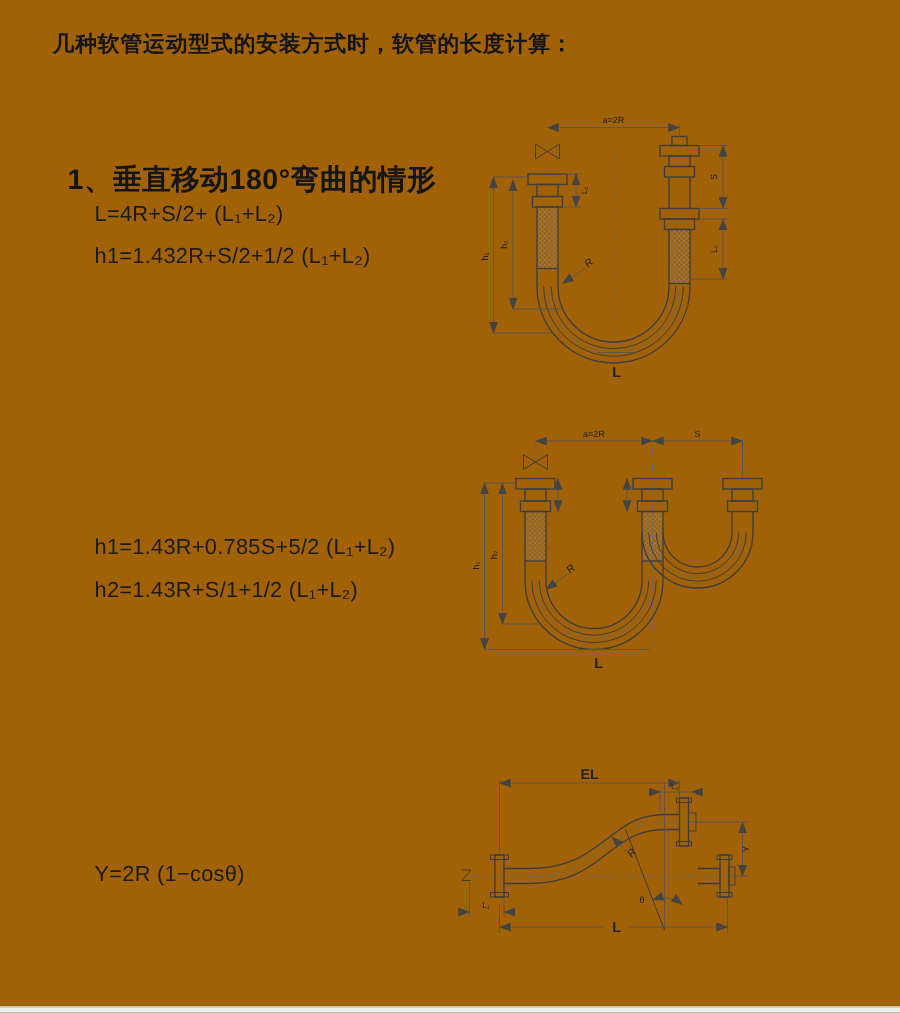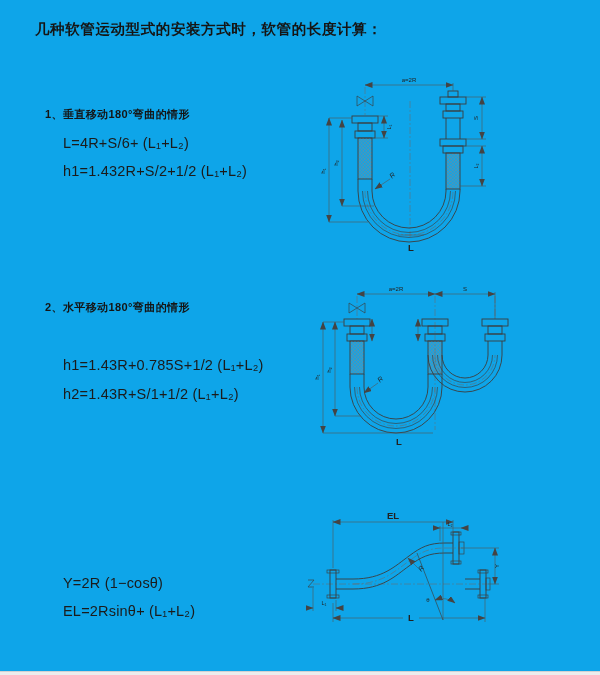--- a/index.html
+++ b/index.html
@@ -1,26 +1,26 @@
 <!DOCTYPE html>
 <html lang="zh"><head>
 <meta charset="utf-8">
 <style>
   html,body{margin:0;padding:0;}
   body{
     width:600px;height:675px;background:#ffffff;overflow:hidden;position:relative;
     font-family:"Liberation Sans","DejaVu Sans",sans-serif;
   }
-  .page{position:absolute;inset:0;background:#0ea5e9;}
+  .page{position:absolute;inset:0;background:#a16207;}
   .doc-title{
     position:absolute;left:35px;top:20px;font-size:14.5px;font-weight:700;
     color:#151515;letter-spacing:.6px;white-space:nowrap;
   }
   .sec-heading{
-    position:absolute;font-size:11px;font-weight:700;color:#151515;
+    position:absolute;font-size:19px;font-weight:700;color:#151515;
     letter-spacing:.4px;white-space:nowrap;
   }
   .formula{
     position:absolute;font-size:14.5px;font-weight:400;color:#1b1b1b;
     letter-spacing:.2px;white-space:nowrap;
   }
   .diag{position:absolute;}
   .bottom-edge{
     position:absolute;left:0;right:0;bottom:0;height:3px;
     background:#ededed;border-top:1px solid #d2d2d2;
@@ -48,29 +48,27 @@
       </marker>
       <pattern id="braid" width="3.2" height="3.2" patternUnits="userSpaceOnUse">
         <path d="M0,3.2 L3.2,0 M0,0 L3.2,3.2" stroke="#888" stroke-width="0.45" fill="none"></path>
       </pattern>
     </defs>
   </svg>
 
   <div class="doc-title">几种软管运动型式的安装方式时，软管的长度计算：</div>
 
   <div class="sec-heading" style="left:45px;top:107px">1、垂直移动180°弯曲的情形</div>
-  <div class="formula" style="left:63px;top:135px">L=4R+S/6+ (L₁+L₂)</div>
+  <div class="formula" style="left:63px;top:135px">L=4R+S/2+ (L₁+L₂)</div>
   <div class="formula" style="left:63px;top:163px">h1=1.432R+S/2+1/2 (L₁+L₂)</div>
 
-  <div class="sec-heading" style="left:45px;top:300px">2、水平移动180°弯曲的情形</div>
-  <div class="formula" style="left:63px;top:357px">h1=1.43R+0.785S+1/2 (L₁+L₂)</div>
+  <div class="formula" style="left:63px;top:357px">h1=1.43R+0.785S+5/2 (L₁+L₂)</div>
   <div class="formula" style="left:63px;top:386px">h2=1.43R+S/1+1/2 (L₁+L₂)</div>
 
   <div class="formula" style="left:63px;top:575px">Y=2R (1−cosθ)</div>
-  <div class="formula" style="left:63px;top:603px">EL=2Rsinθ+ (L₁+L₂)</div>
 
   <svg class="diag" style="left:312px;top:71px" width="226" height="184" viewBox="0 0 226 184">
     <g>
       <path class="cl" d="M53,16 V44"></path>
       <path class="cl" d="M98,30 V166"></path>
     </g>
     <g>
       <path class="dw2" d="M45,25 L53,30 L45,35 Z M61,25 L53,30 L61,35 Z" fill="#fff"></path>
     </g>
     <g>

